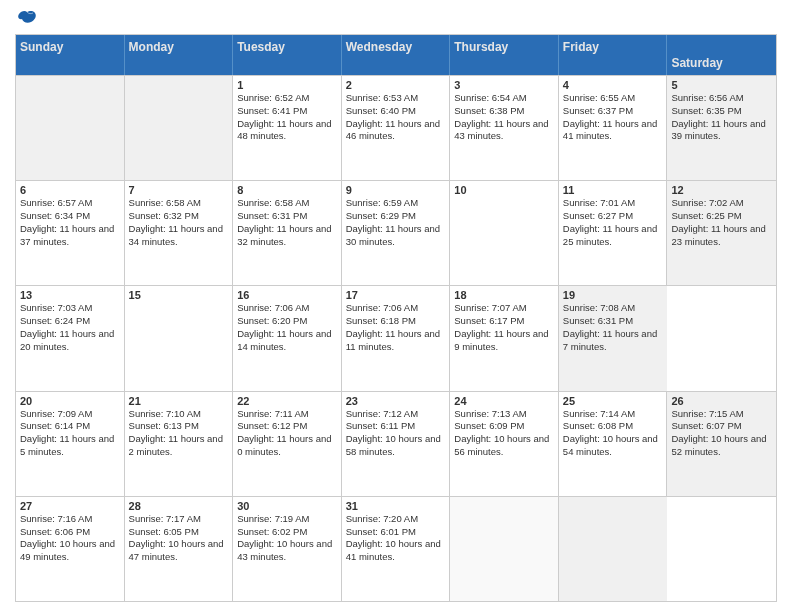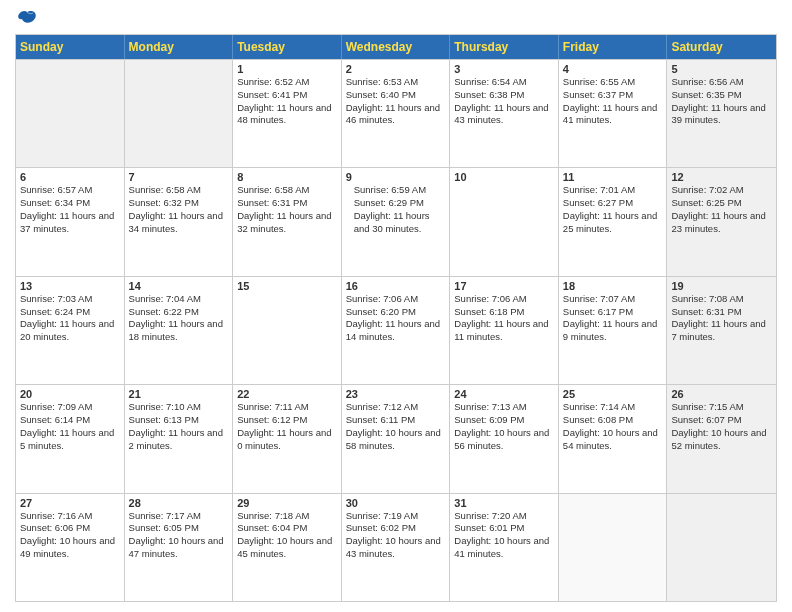--- a/index.html
+++ b/index.html
@@ -60,28 +60,28 @@
       display: flex;
       flex-direction: column;
       border: 1px solid #ccc;
     }
     .cal-header-row {
       display: grid;
       grid-template-columns: repeat(7, 1fr);
       background: #2a6db5;
     }
     .cal-header-cell {
-      color: #fde047;
+      color: #e5e5e5;
       font-size: 12px;
       font-weight: bold;
       padding: 5px 4px;
       text-align: left;
       border-right: 1px solid #5590c8;
     }
-    .cal-header-cell:last-child { border-right: none; }
+    .cal-header-cell:last-child { border-right: none; margin-top: 16px; }
     .cal-body {
       flex: 1;
       display: flex;
       flex-direction: column;
     }
     .cal-week {
       display: grid;
       grid-template-columns: repeat(7, 1fr);
       flex: 1;
       border-top: 1px solid #ccc;
@@ -187,21 +187,21 @@
 Daylight: 11 hours and 34 minutes.</div>
           </div>
           <div class="cal-cell">
             <span class="day-num">8</span>
             <div class="day-info" style="white-space: pre-line;">Sunrise: 6:58 AM
 Sunset: 6:31 PM
 Daylight: 11 hours and 32 minutes.</div>
           </div>
           <div class="cal-cell">
             <span class="day-num">9</span>
-            <div class="day-info" style="white-space: pre-line; margin-left: 8px;">Sunrise: 6:59 AM
+            <div class="day-info" style="white-space: pre-line;">Sunrise: 6:59 AM
 Sunset: 6:29 PM
 Daylight: 11 hours and 30 minutes.</div>
           </div>
           <div class="cal-cell">
             <span class="day-num">10</span>
           </div>
           <div class="cal-cell">
             <span class="day-num">11</span>
             <div class="day-info" style="white-space: pre-line;">Sunrise: 7:01 AM
 Sunset: 6:27 PM
@@ -215,26 +215,20 @@
           </div>
         </div>
         <div class="cal-week">
           <div class="cal-cell">
             <span class="day-num">13</span>
             <div class="day-info" style="white-space: pre-line;">Sunrise: 7:03 AM
 Sunset: 6:24 PM
 Daylight: 11 hours and 20 minutes.</div>
           </div>
           <div class="cal-cell">
-            <span class="day-num">14</span>
-            <div class="day-info" style="white-space: pre-line;">Sunrise: 7:04 AM
-Sunset: 6:22 PM
-Daylight: 11 hours and 18 minutes.</div>
-          </div>
-          <div class="cal-cell">
             <span class="day-num">15</span>
           </div>
           <div class="cal-cell">
             <span class="day-num">16</span>
             <div class="day-info" style="white-space: pre-line;">Sunrise: 7:06 AM
 Sunset: 6:20 PM
 Daylight: 11 hours and 14 minutes.</div>
           </div>
           <div class="cal-cell">
             <span class="day-num">17</span>
@@ -306,26 +300,20 @@
 Sunset: 6:06 PM
 Daylight: 10 hours and 49 minutes.</div>
           </div>
           <div class="cal-cell">
             <span class="day-num">28</span>
             <div class="day-info" style="white-space: pre-line;">Sunrise: 7:17 AM
 Sunset: 6:05 PM
 Daylight: 10 hours and 47 minutes.</div>
           </div>
           <div class="cal-cell">
-            <span class="day-num">29</span>
-            <div class="day-info" style="white-space: pre-line;">Sunrise: 7:18 AM
-Sunset: 6:04 PM
-Daylight: 10 hours and 45 minutes.</div>
-          </div>
-          <div class="cal-cell">
             <span class="day-num">30</span>
             <div class="day-info" style="white-space: pre-line;">Sunrise: 7:19 AM
 Sunset: 6:02 PM
 Daylight: 10 hours and 43 minutes.</div>
           </div>
           <div class="cal-cell">
             <span class="day-num">31</span>
             <div class="day-info" style="white-space: pre-line;">Sunrise: 7:20 AM
 Sunset: 6:01 PM
 Daylight: 10 hours and 41 minutes.</div>

